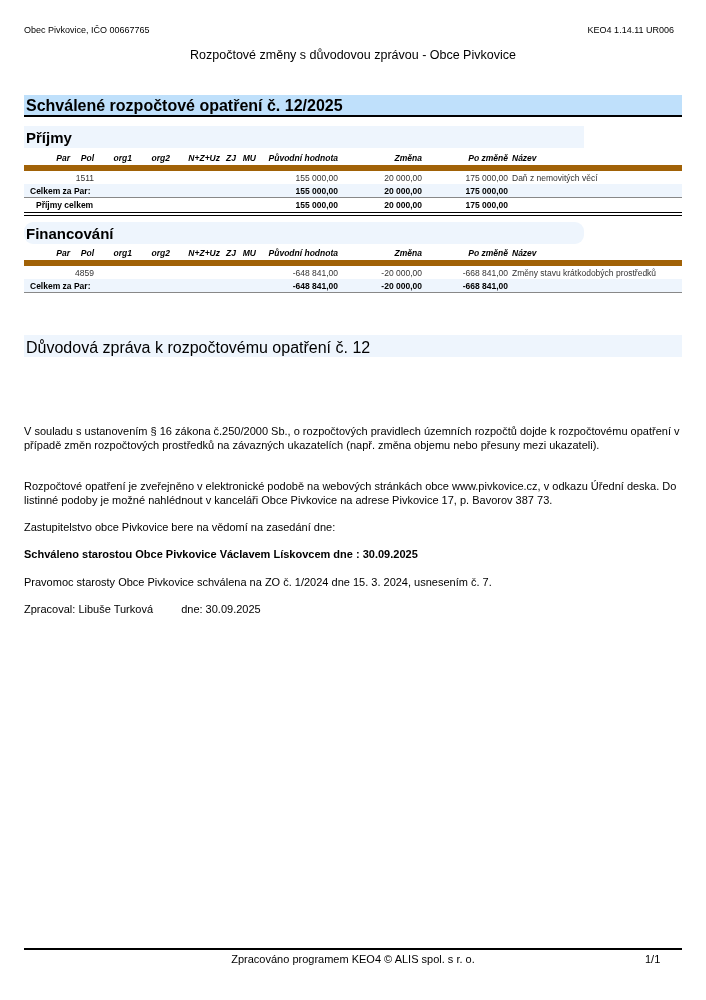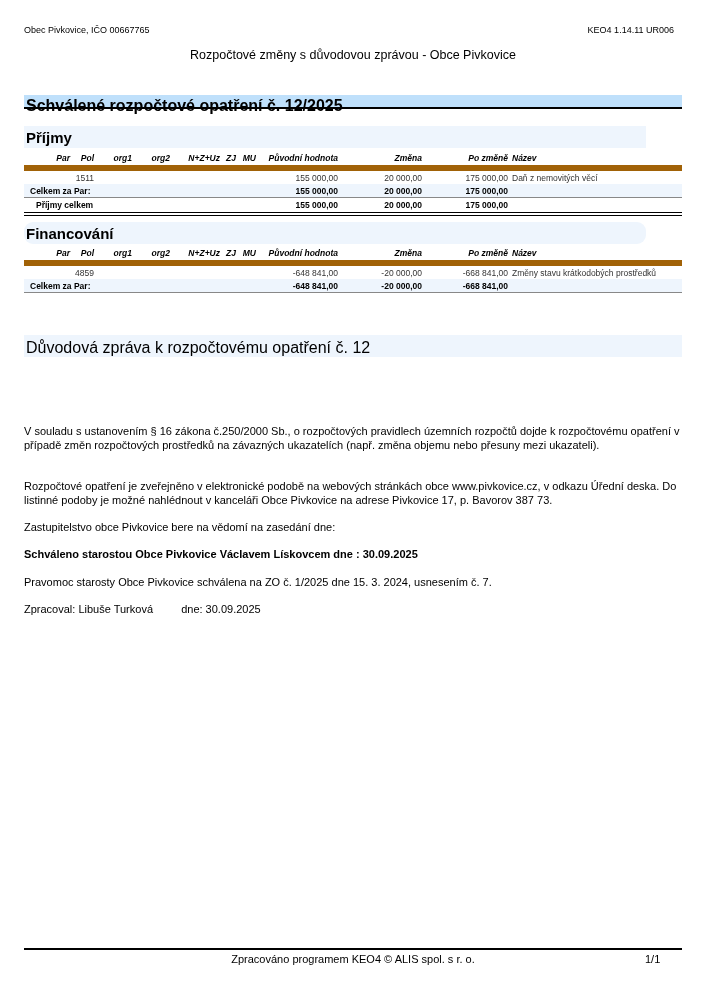--- a/index.html
+++ b/index.html
@@ -2,24 +2,24 @@
 <html><head>
 <meta charset="utf-8">
 <style>
   html, body { margin: 0; padding: 0; background: #ffffff; }
   body { width: 706px; height: 1000px; position: relative; font-family: "Liberation Sans", sans-serif; color: #000; overflow: hidden; }
   .abs { position: absolute; }
   .hdr-left { left: 24px; top: 25px; font-size: 9px; }
   .hdr-right { right: 32px; top: 25px; font-size: 9px; }
   .doc-title { left: 0; width: 706px; top: 48px; text-align: center; font-size: 12.5px; }
 
-  .main-title-bar { left: 24px; width: 658px; top: 95px; height: 14px; background: #bfe0fb; border-bottom: 2px solid #000; box-sizing: border-box; }
+  .main-title-bar { left: 24px; width: 658px; top: 95px; height: 22px; background: #bfe0fb; border-bottom: 2px solid #000; box-sizing: border-box; }
   .main-title-bar span { position: absolute; left: 2px; top: 2px; font-size: 16px; font-weight: bold; }
 
-  .section-bar { left: 24px; width: 622px; height: 22px; background: #eef5fd; }
+  .section-bar { left: 24px; width: 560px; height: 22px; background: #eef5fd; }
   .section-bar span { position: absolute; left: 2px; top: 3px; font-size: 15px; font-weight: bold; }
 
   table.bt { position: absolute; left: 24px; width: 658px; border-collapse: collapse; font-size: 8.5px; table-layout: fixed; }
   table.bt th { font-style: italic; font-weight: bold; height: 14px; padding: 0 2px; border-bottom: 6px solid #a16207; white-space: nowrap; }
   table.bt td { height: 13px; padding: 0 2px; white-space: nowrap; overflow: hidden; }
   .r { text-align: right; }
   .l { text-align: left; }
   tr.detail td { color: #333; }
   tr.sub td { font-weight: bold; background: #eef5fd; border-bottom: 1px solid #888; }
   tr.tot td { font-weight: bold; border-bottom: 4px double #000; height: 14px; }
@@ -165,21 +165,21 @@
 </table>
 
 <div class="abs reason-bar">
   <span>Důvodová zpráva k rozpočtovému opatření č. 12</span>
 </div>
 
 <div class="abs para" style="top:424px;">V souladu s ustanovením § 16 zákona č.250/2000 Sb., o rozpočtových pravidlech územních rozpočtů dojde k rozpočtovému opatření v případě změn rozpočtových prostředků na závazných ukazatelích (např. změna objemu nebo přesuny mezi ukazateli).</div>
 <div class="abs para" style="top:479px;">Rozpočtové opatření je zveřejněno v elektronické podobě na webových stránkách obce www.pivkovice.cz,  v odkazu Úřední deska. Do listinné podoby je možné nahlédnout v kanceláři Obce Pivkovice na adrese Pivkovice 17, p. Bavorov 387 73.</div>
 <div class="abs para" style="top:520px;">Zastupitelstvo obce Pivkovice bere na vědomí na zasedání dne:</div>
 <div class="abs para bold" style="top:547px;">Schváleno starostou Obce Pivkovice Václavem Lískovcem dne : 30.09.2025</div>
-<div class="abs para" style="top:575px;">Pravomoc starosty Obce Pivkovice schválena na ZO č. 1/2025 dne 15. 3. 2024, usnesením č. 7.</div>
+<div class="abs para" style="top:575px;">Pravomoc starosty Obce Pivkovice schválena na ZO č. 1/2024 dne 15. 3. 2024, usnesením č. 7.</div>
 <div class="abs para" style="top:602px;">
   <span>Zpracoval: Libuše Turková</span>
   <span style="display:inline-block;width:22px"></span>
   <span>dne: 30.09.2025</span>
 </div>
 
 <div class="abs footer-line"></div>
 <div class="abs footer-text">Zpracováno programem KEO4 © ALIS spol. s r. o.</div>
 <div class="abs footer-page">1/1</div>
 

